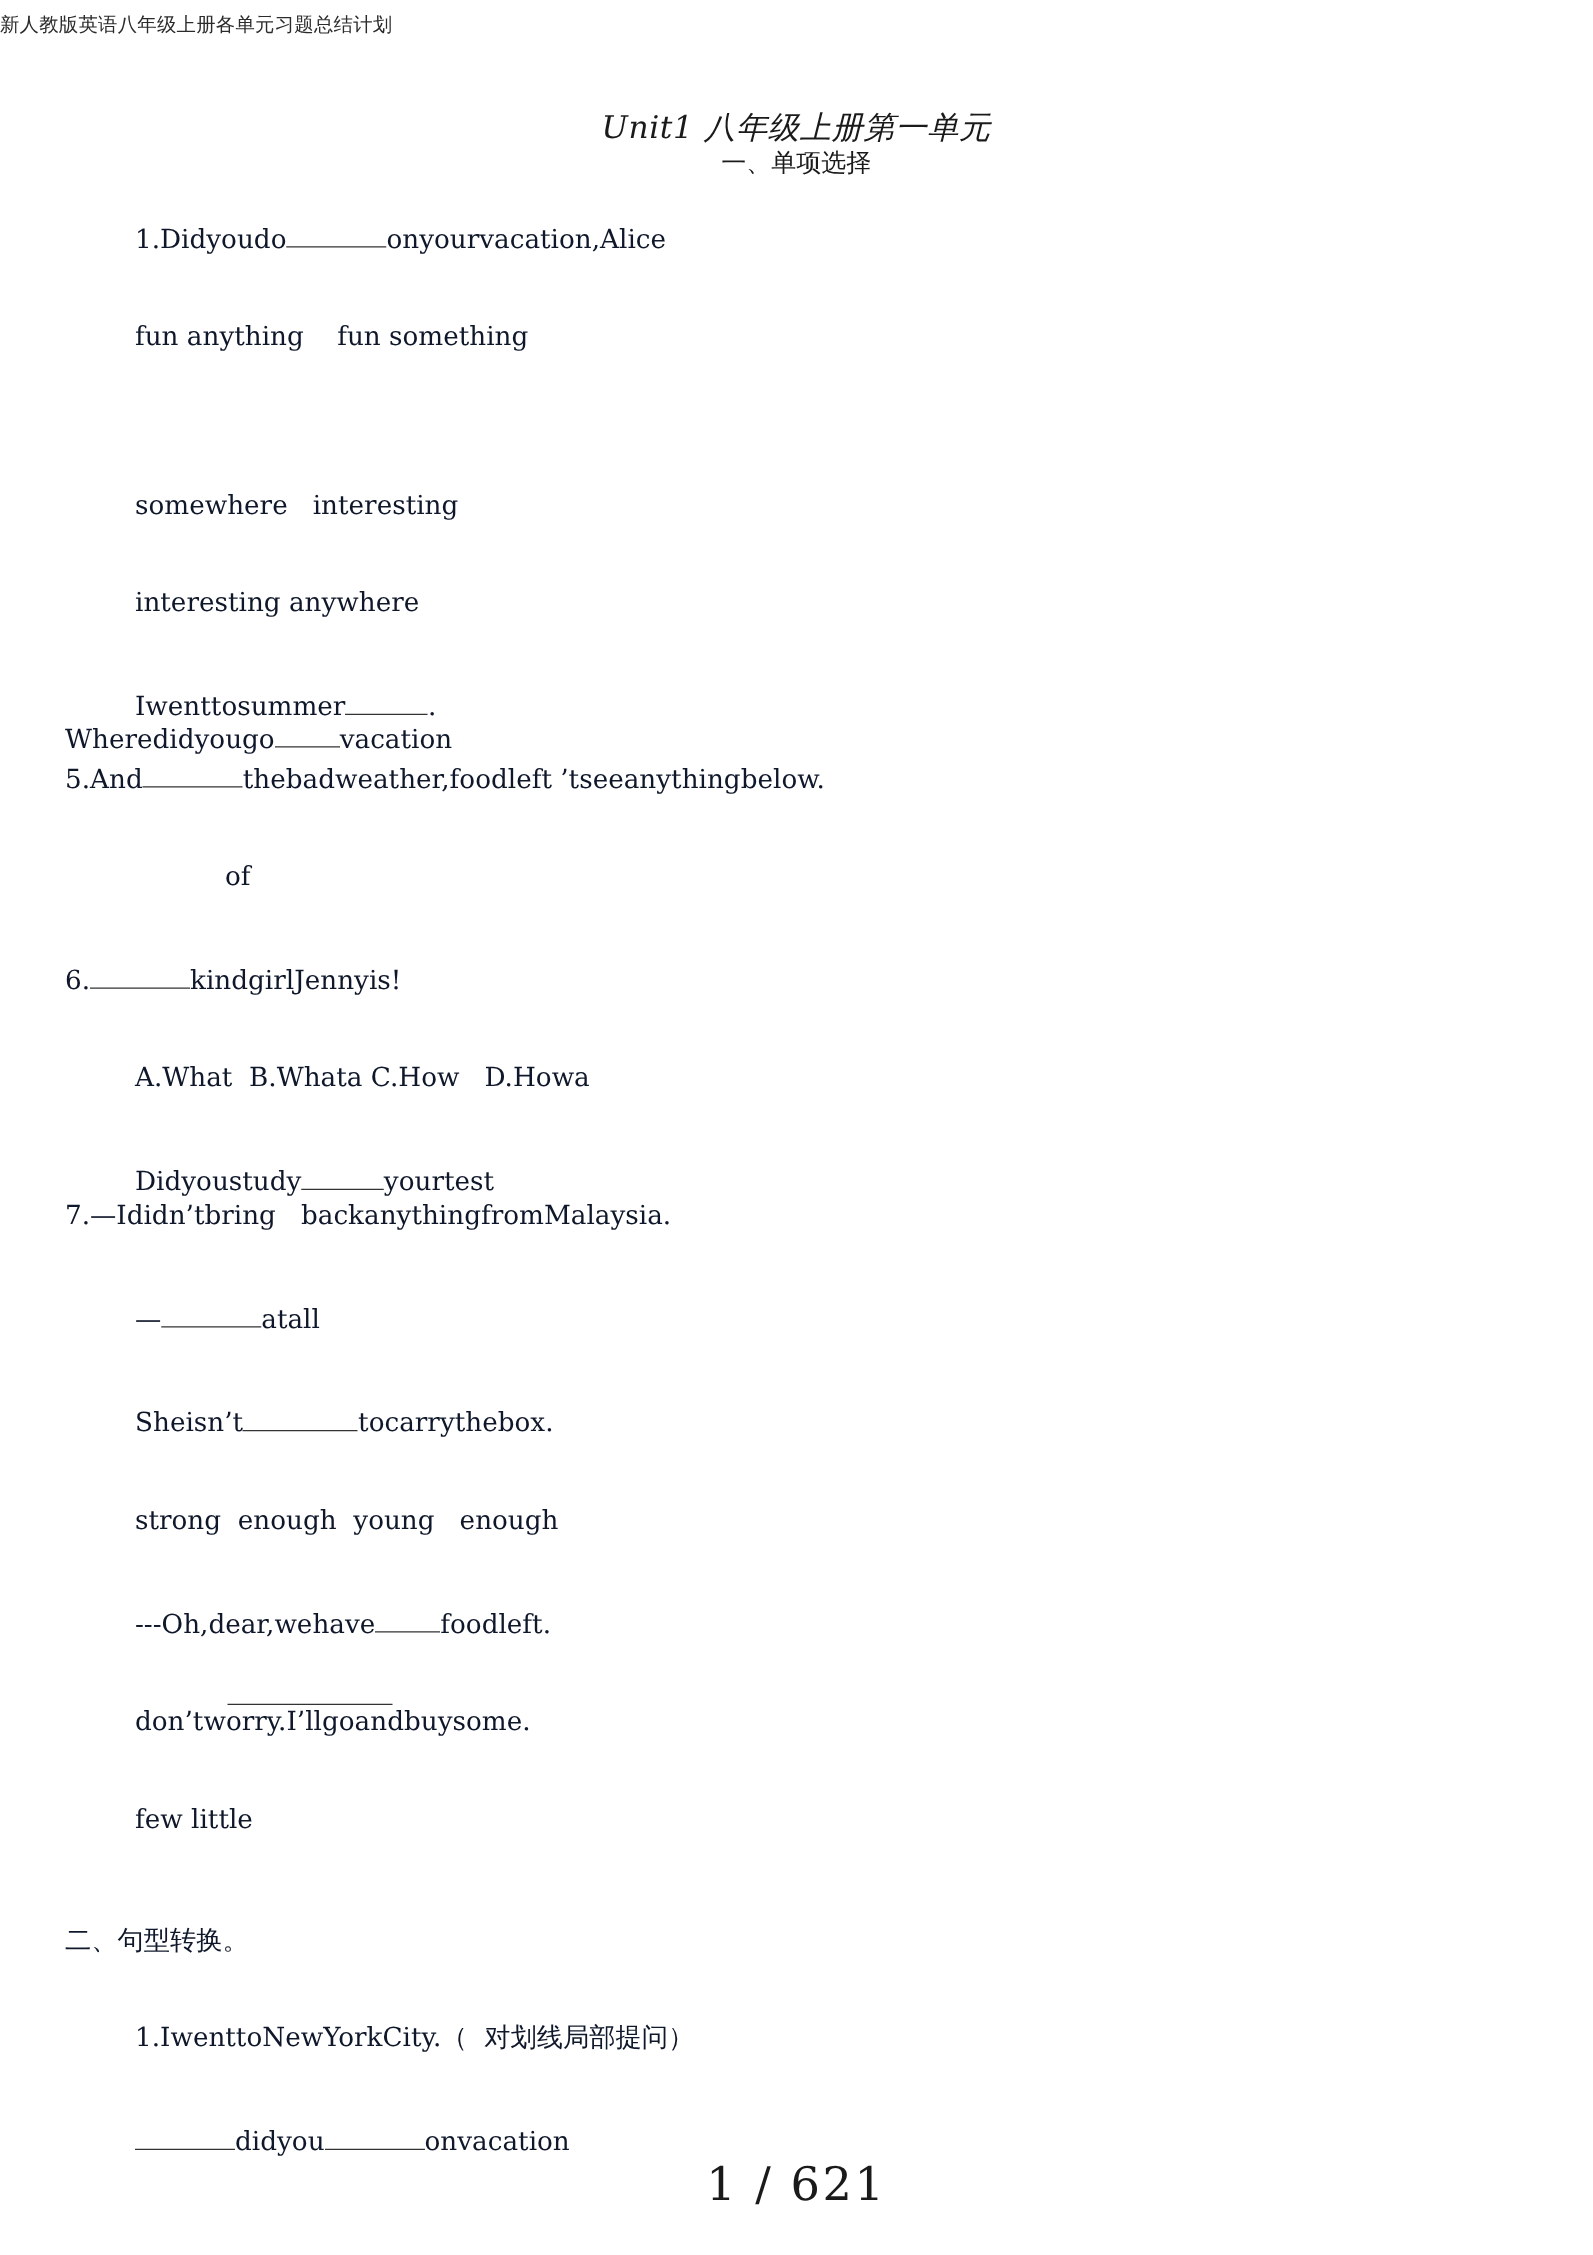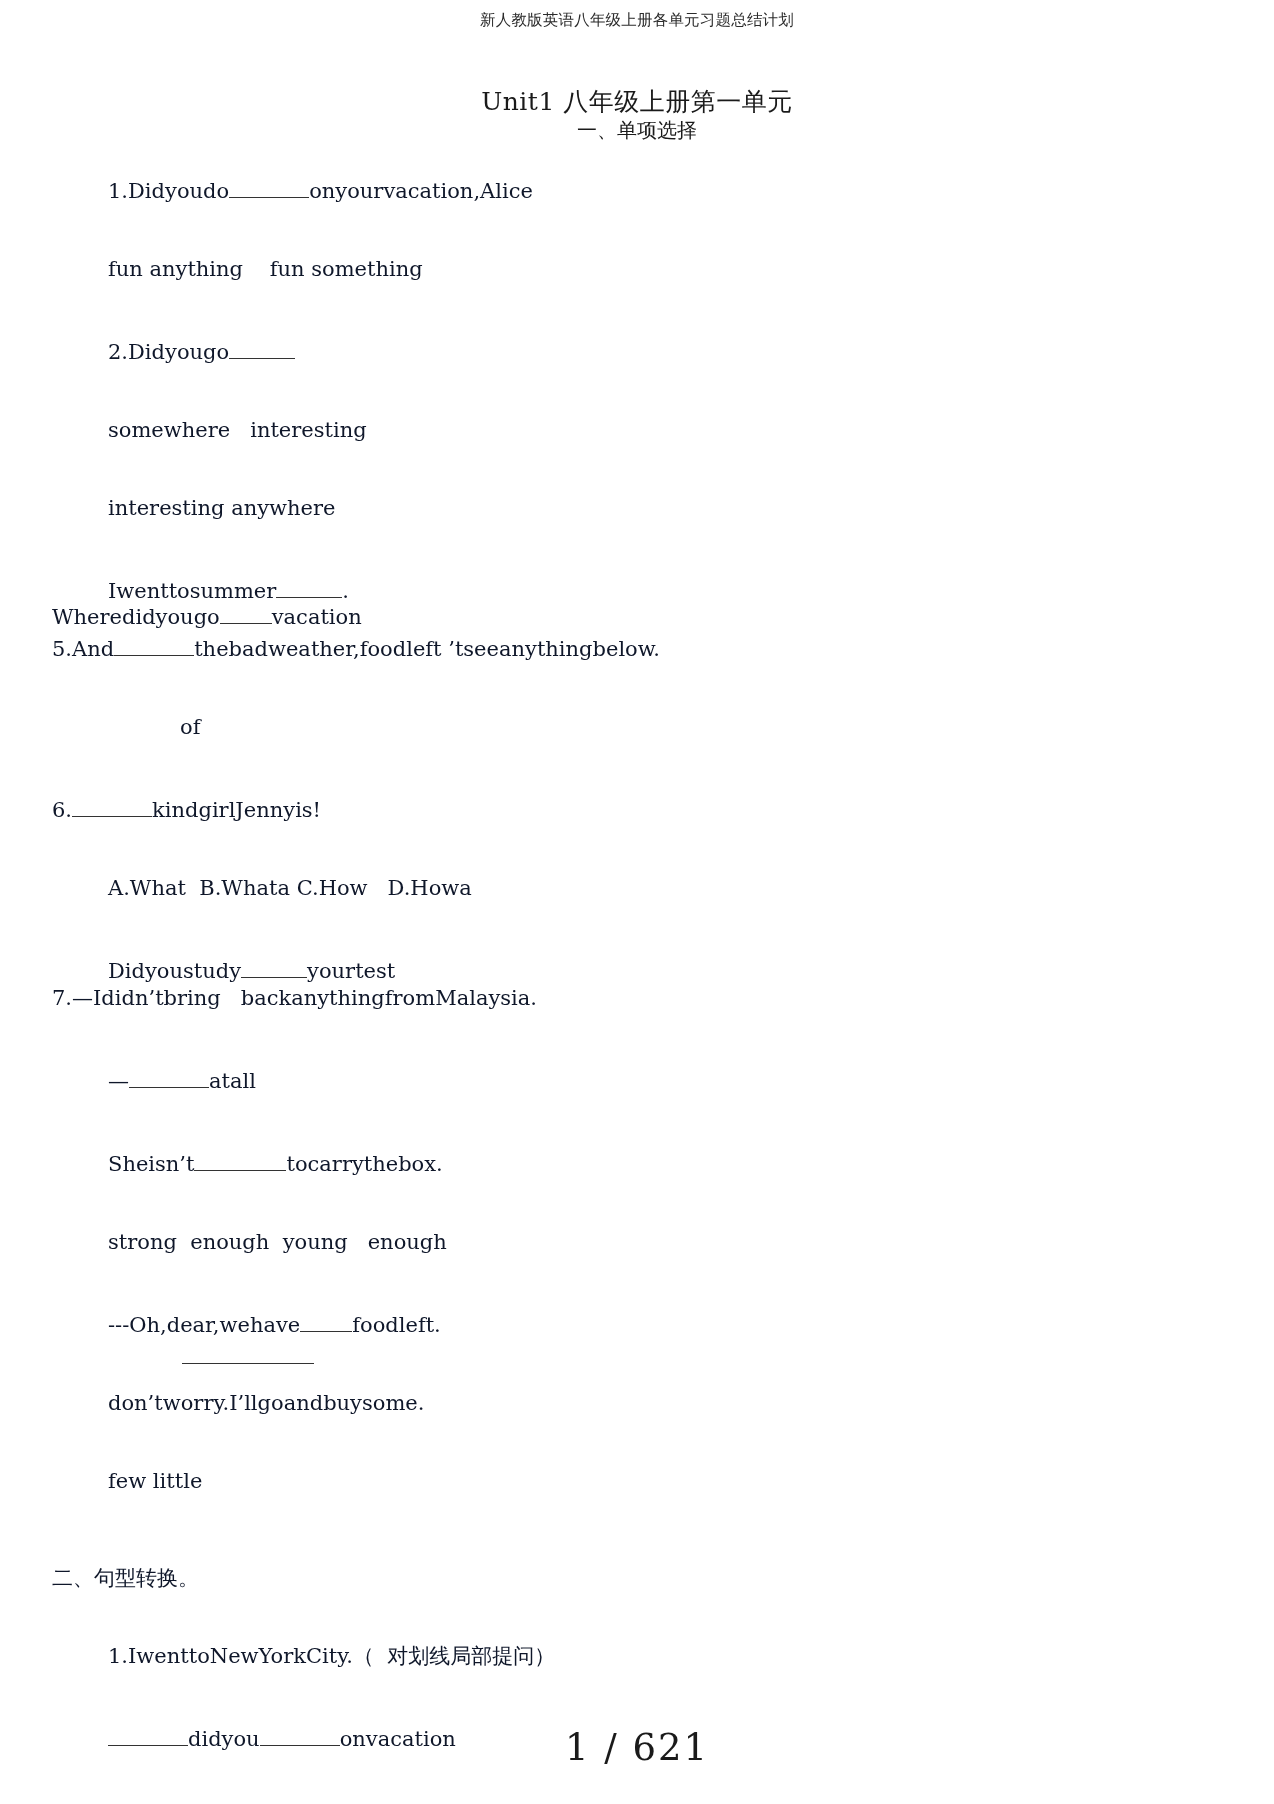--- a/index.html
+++ b/index.html
@@ -22,38 +22,38 @@
     height: 1804px;
     background: #ffffff;
   }
 
   
   .doc-header {
     position: absolute;
     top: 10px;
     left: 0;
     width: 100%;
-    text-align: center;
     font-family: "DejaVu Sans", sans-serif;
     font-size: 15.5px;
     color: #2b2b2b;
     letter-spacing: 0.2px;
   }
 
   
   .doc-title {
     position: absolute;
     top: 85px;
     left: 0;
     width: 100%;
     text-align: center;
     font-family: "DejaVu Serif", serif;
     font-size: 25px;
     color: #1a1a1a;
     letter-spacing: 0.5px;
+    font-style: italic;
   }
   .doc-subtitle {
     position: absolute;
     top: 117px;
     left: 0;
     width: 100%;
     text-align: center;
     font-family: Liberation Sans, sans-serif;
     font-size: 20px;
     color: #1a1a1a;
@@ -130,21 +130,20 @@
 
   <div class="body-block">
 
     <div class="gap-sm"></div>
     <div class="line ind-1"><span>1.Didyoudo</span><span class="blank b-6"></span><span>onyourvacation,Alice</span></div>
 
     <div class="gap-lg"></div>
     <div class="line ind-1">fun anything    fun something</div>
 
     <div class="gap-lg"></div>
-    <div class="line ind-1"><span>2.Didyougo</span><span class="blank b-5"></span></div>
 
     <div class="gap-lg"></div>
     <div class="line ind-1">somewhere   interesting</div>
 
     <div class="gap-lg"></div>
     <div class="line ind-1">interesting anywhere</div>
 
     <div class="gap-lg"></div>
     <div class="line ind-1"><span>Iwenttosummer</span><span class="blank b-5"></span><span>.</span></div>
 

